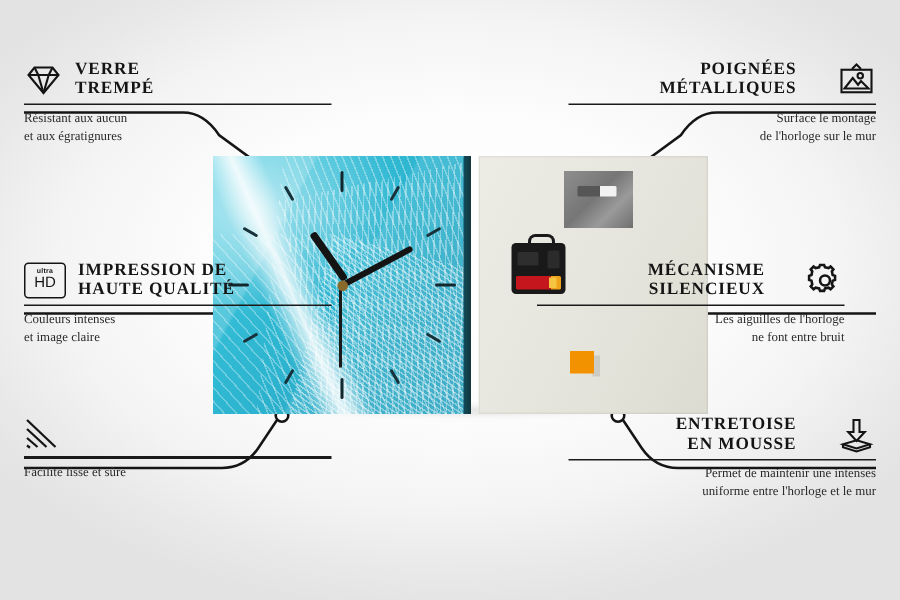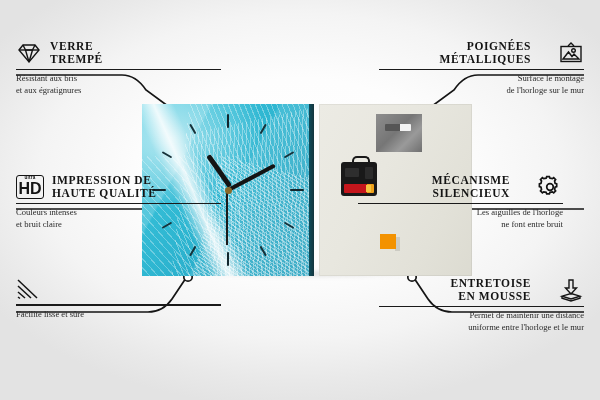--- a/index.html
+++ b/index.html
@@ -103,21 +103,21 @@
   .callout.right .titles{align-items:flex-end;}
   .callout.right .sub{text-align:right;}
   .ic{width:26px;height:24px;flex:0 0 26px;color:#141414;}
   .ic svg{display:block;width:100%;height:100%;}
   .hdbadge{
     width:26px;height:22px;border:1.6px solid #141414;border-radius:3px;
     display:flex;flex-direction:column;align-items:center;justify-content:center;
     line-height:1;flex:0 0 26px;
   }
   .hdbadge .u{font-size:4.6px;font-weight:bold;letter-spacing:.2px;color:#141414;font-family:"Liberation Sans",sans-serif;}
-  .hdbadge .h{font-size:16px;font-weight:bold;color:#141414;font-family:"Liberation Sans",sans-serif;margin-top:.5px;}
+  .hdbadge .h{font-size:10px;font-weight:normal;color:#141414;font-family:"Liberation Sans",sans-serif;margin-top:.5px;}
   
   #c-verre   {left:16px; top:40px;}
   #c-impr    {left:16px; top:174px;}
   #c-bords   {left:16px; top:277px;}
   #c-poig    {left:379px;top:40px;}
   #c-meca    {left:358px;top:174px;}
   #c-entr    {left:379px;top:277px;}
   .lines{position:absolute;inset:0;pointer-events:none;}
 </style>
 </head>
@@ -209,38 +209,38 @@
               <path d="M9.5 9 H16.5"></path>
         </g>
           </svg>
       </div>
       <div class="titles">
         <span>VERRE</span>
         <span>TREMPÉ</span>
       </div>
     </div>
     <div class="rule"></div>
-    <div class="sub">Résistant aux bris
+    <div class="sub">Résistant aux aucun
 et aux égratignures</div>
   </div>
 
   <div class="callout left" id="c-impr">
     <div class="head">
       <div class="hdbadge">
         <div class="u">ultra</div>
         <div class="h">HD</div>
       </div>
       <div class="titles">
         <span>IMPRESSION DE</span>
         <span>HAUTE QUALITÉ</span>
       </div>
     </div>
     <div class="rule"></div>
     <div class="sub">Couleurs intenses
-et bruit claire</div>
+et image claire</div>
   </div>
 
   <div class="callout left" id="c-bords">
     <div class="head">
       <div class="ic">
         <svg viewBox="0 0 26 24">
             <g fill="none" stroke="currentColor" stroke-width="1.5">
           <path d="M2 3 L21 21"></path>
               <path d="M2 9 L15 21"></path>
               <path d="M2 15 L9 21"></path>
@@ -305,17 +305,17 @@
         <svg viewBox="0 0 26 24">
             <g fill="none" stroke="currentColor" stroke-width="1.4">
           <path d="M11 2 h4 v8 h3.5 L13 16 L7.5 10 H11 Z"></path>
           <path d="M13 15.5 L22 18.2 L13 21 L4 18.2 Z"></path>
           <path d="M4 18.2 v2.0 L13 23 L22 20.2 v-2.0"></path>
         </g>
           </svg>
       </div>
     </div>
     <div class="rule"></div>
-    <div class="sub">Permet de maintenir une distance
+    <div class="sub">Permet de maintenir une intenses
 uniforme entre l'horloge et le mur</div>
   </div>
 
 </div>
 
 </body></html>

